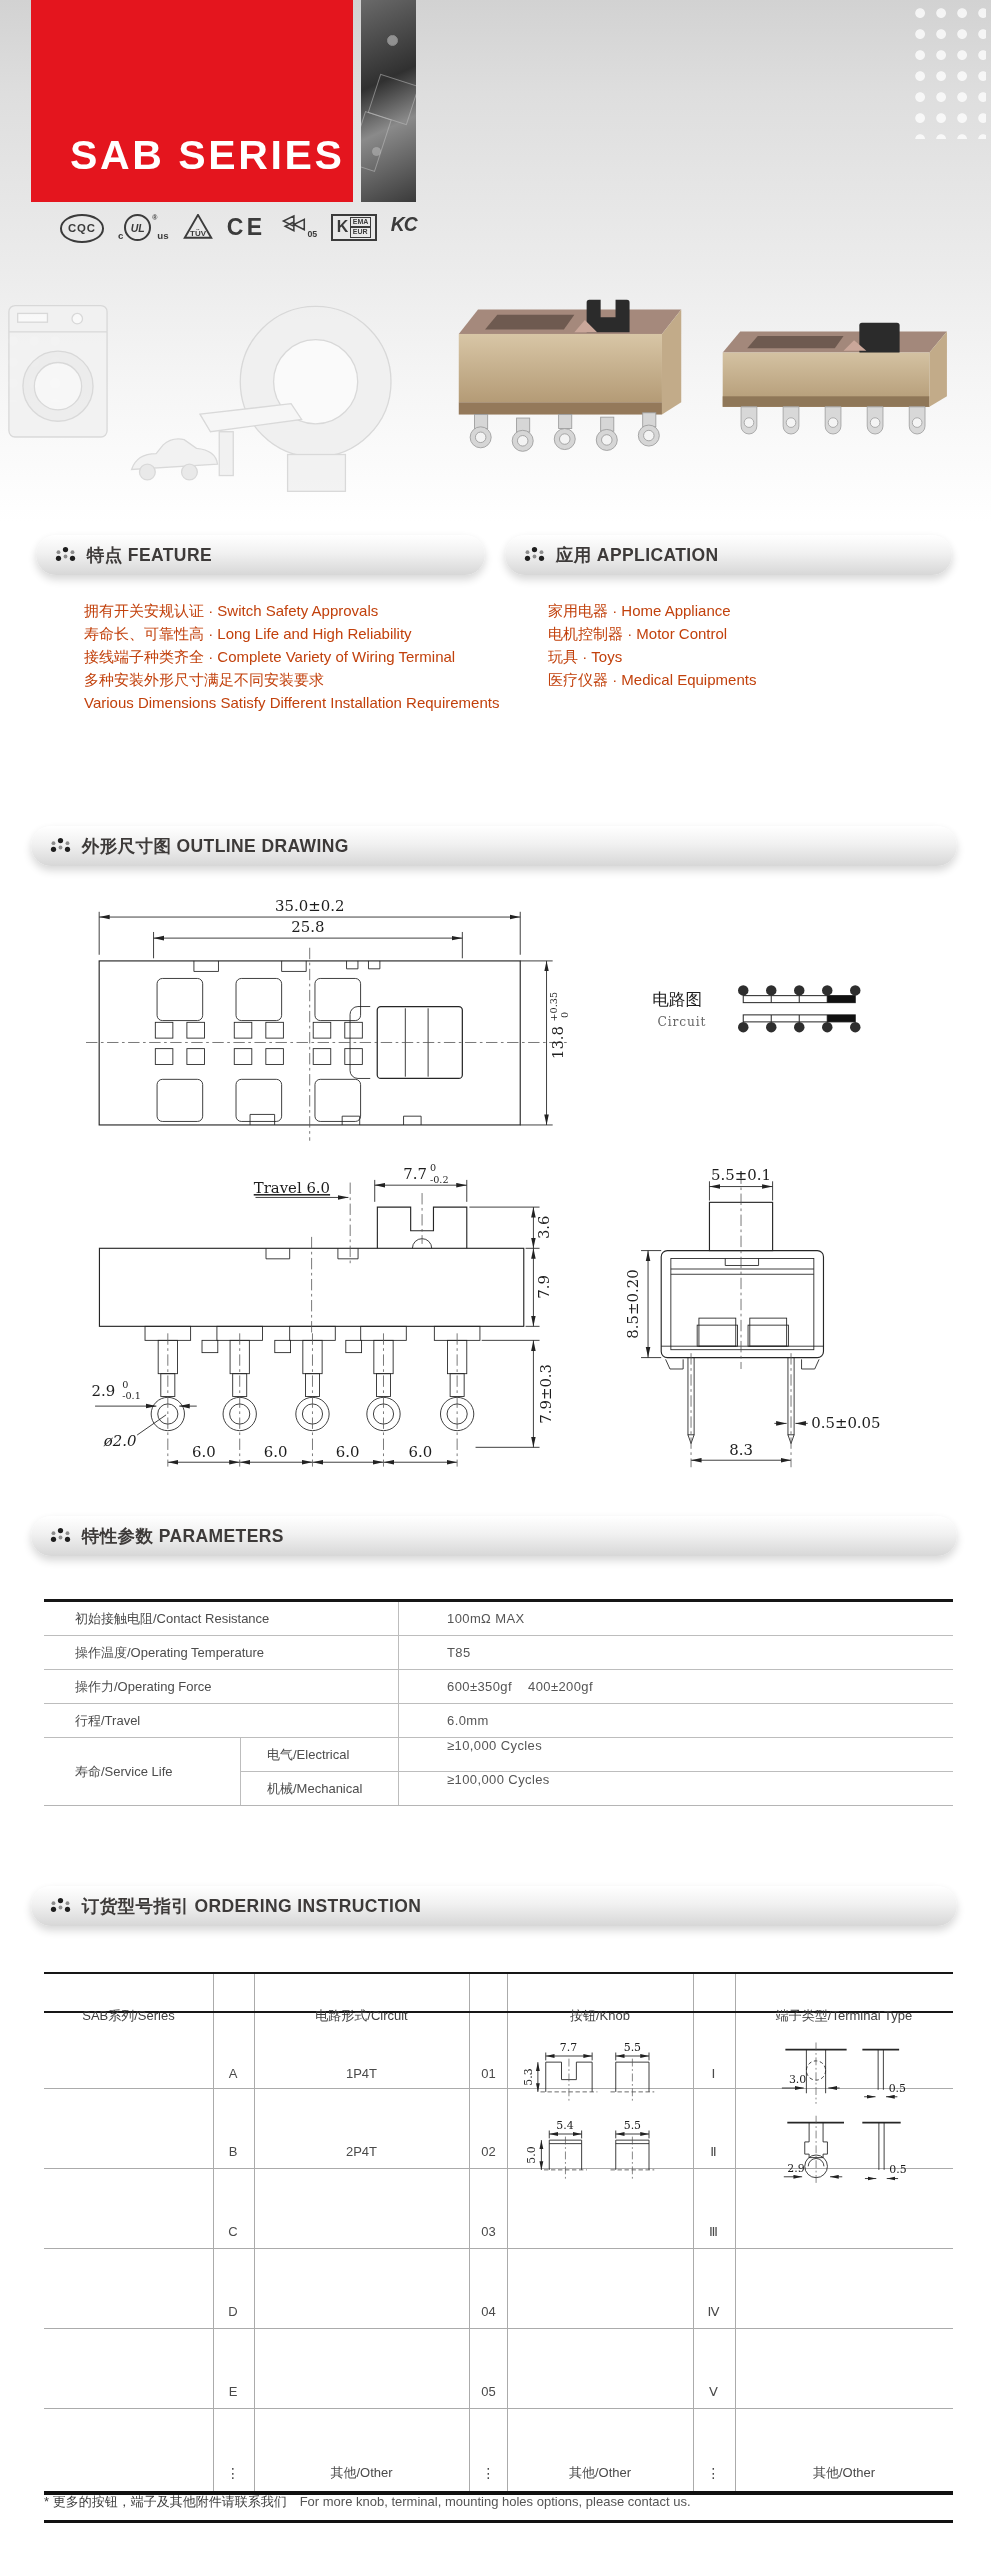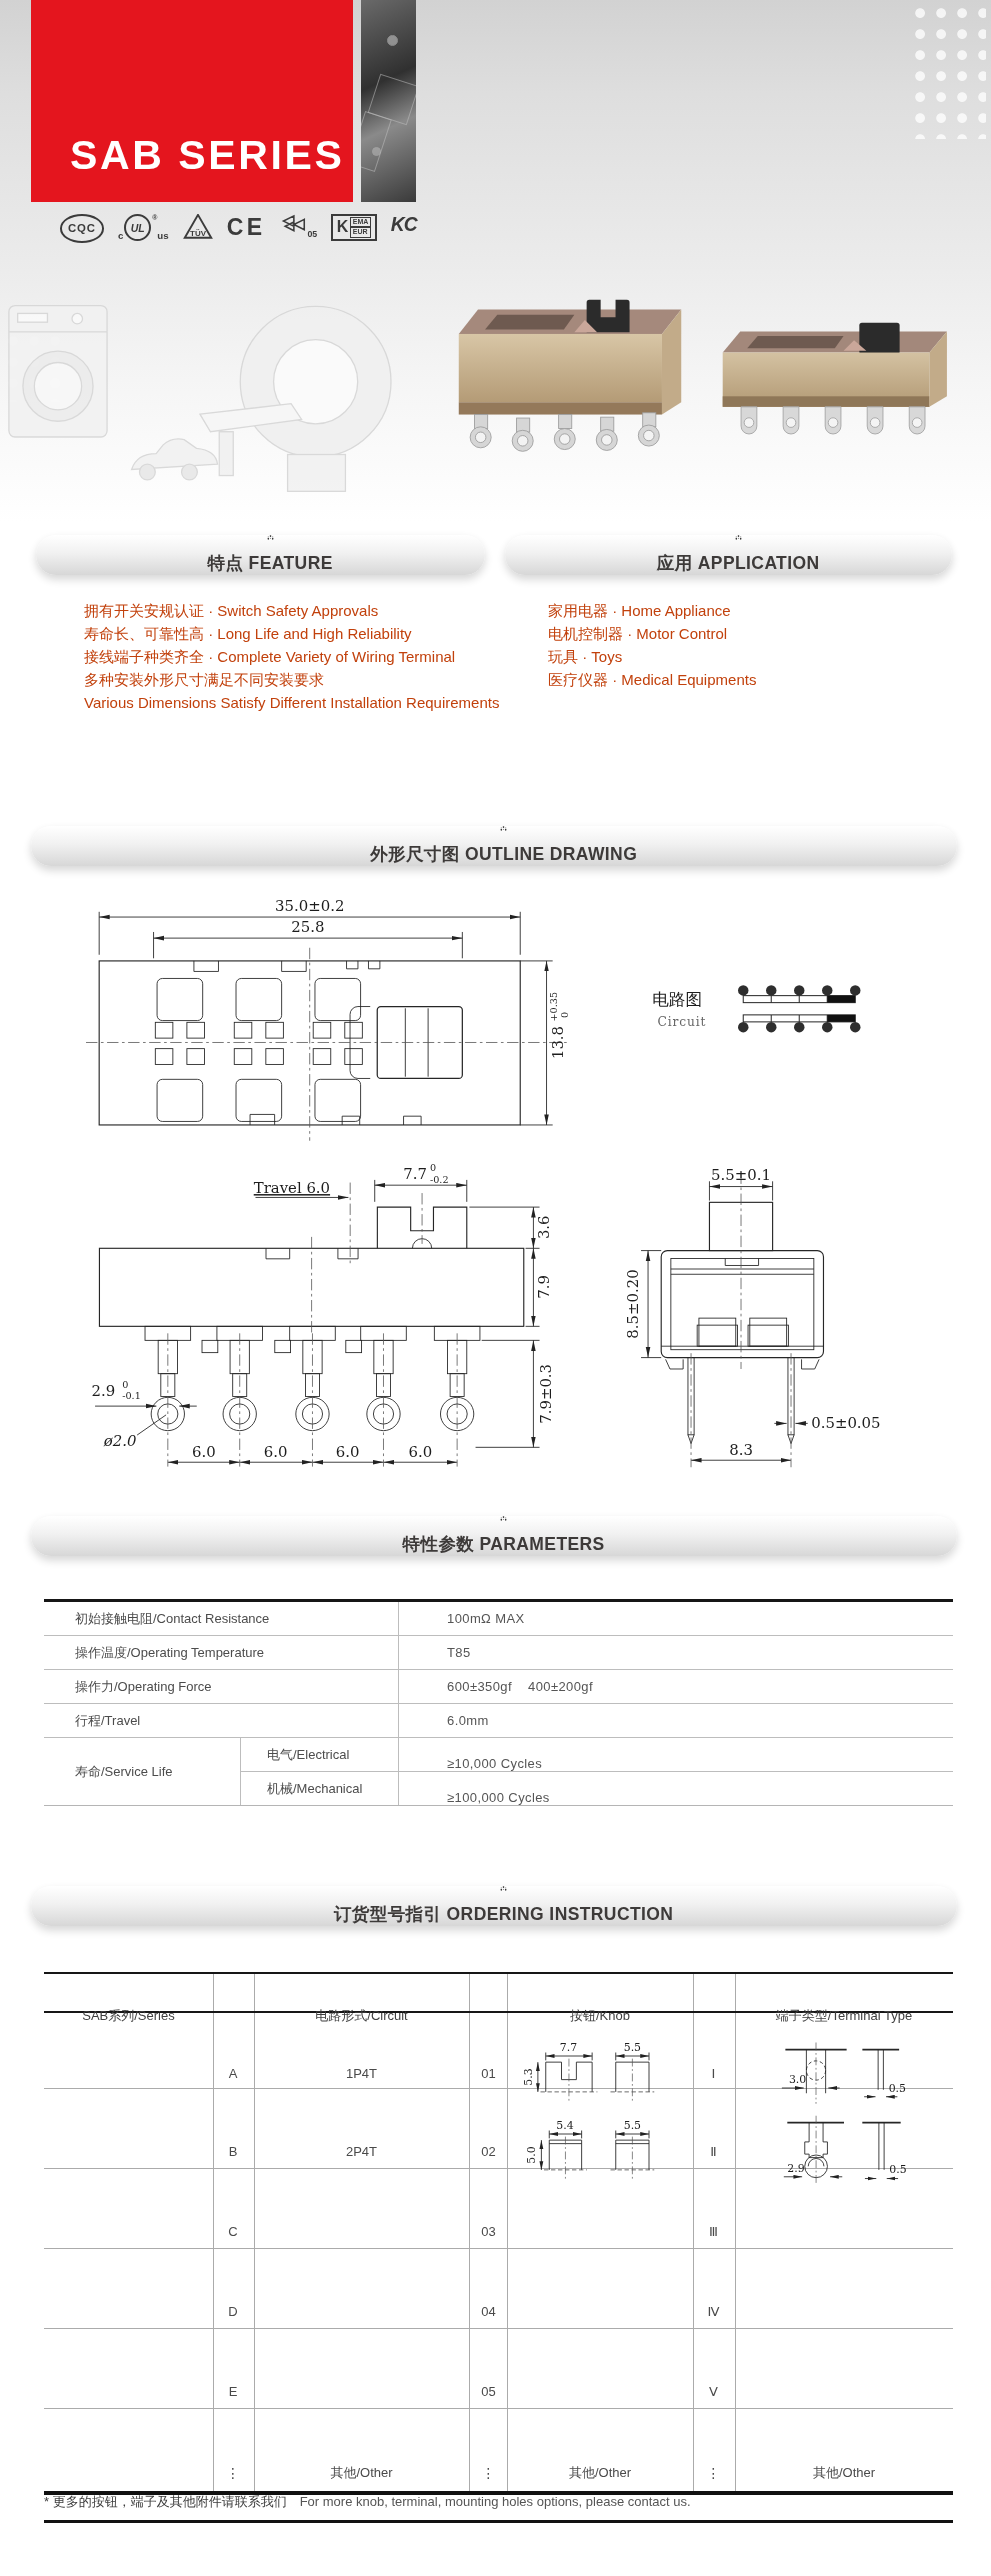--- a/index.html
+++ b/index.html
@@ -24,38 +24,38 @@
   .logo-ce{font-size:23px;font-weight:bold;letter-spacing:3.5px;}
   .logo-emark{position:relative;}
   .logo-emark .o5{font-size:8.8px;font-weight:bold;margin-left:1.8px;align-self:flex-end;}
   .logo-kema{border:2.2px solid #3b3b3b;padding:0.9px 3.5px;display:flex;align-items:center;gap:1.8px;height:21px;}
   .logo-kema .k{font-size:16px;font-weight:bold;}
   .logo-kema .col{display:flex;flex-direction:column;font-size:7px;font-weight:bold;line-height:8.8px;}
   .logo-kema .col span{border:0.9px solid #3b3b3b;padding:0 1.8px;}
   .logo-kc{font-size:19.3px;font-weight:bold;font-style:italic;letter-spacing:-0.9px;}
   
   .pill{position:absolute;height:40px;border-radius:22px;display:flex;align-items:center;gap:10.5px;padding-left:19.3px;box-sizing:border-box;
-        background:linear-gradient(180deg,#ffffff 0%,#f1f1f1 45%,#d7d7d7 100%);box-shadow:0 4.4px 8px rgba(0,0,0,.16);flex-direction:column;}
+        background:linear-gradient(180deg,#ffffff 0%,#f1f1f1 45%,#d7d7d7 100%);box-shadow:0 4.4px 8px rgba(0,0,0,.16);}
   .pill .ttl{font-size:17.5px;font-weight:bold;color:#3d3a39;letter-spacing:0.4px;}
   .list{position:absolute;font-size:15px;color:#c2410c;line-height:23px;}
   
   svg text{font-family:"DejaVu Serif","Liberation Serif",serif;fill:#1d1d1d;}
   .cadtxt{font-size:17px;} .cadsm{font-size:11px;} .cadmini{font-size:12.5px;}
   .circuit-zh{font-size:19px;font-family:"DejaVu Serif",serif;}
   .circuit-en{font-size:14px;fill:#666;letter-spacing:1px;}
   
   .ptable{position:absolute;left:44px;top:1599px;width:909px;border-top:3.5px solid #161616;border-bottom:0.9px solid #b5b5b5;}
   .prow{position:relative;height:33px;border-bottom:0.9px solid #bdbdbd;display:flex;align-items:center;font-size:13px;color:#4c4c4c;}
   .prow:last-child{border-bottom:none;}
   .pl{width:355px;box-sizing:border-box;padding-left:31px;height:100%;display:flex;align-items:center;border-right:0.9px solid #bdbdbd;}
   .pv{padding-left:48px;letter-spacing:0.4px;color:#555;}
   .service{position:relative;height:67px;display:flex;font-size:13px;}
   .sl{width:197px;box-sizing:border-box;padding-left:31px;display:flex;align-items:center;border-right:0.9px solid #bdbdbd;}
   .sr{width:712px;display:flex;flex-direction:column;}
-  .srow{height:33px;display:flex;align-items:flex-end;}
+  .srow{height:33px;display:flex;align-items:flex-start;}
   .srow+.srow{border-top:0.9px solid #bdbdbd;}
   .ssub{width:158px;box-sizing:border-box;padding-left:26px;height:100%;display:flex;align-items:center;border-right:0.9px solid #bdbdbd;}
   
   .otable{position:absolute;left:44px;top:1972px;width:909px;}
   .ohead{position:relative;height:37px;border-top:2.6px solid #161616;border-bottom:2.6px solid #161616;}
   .orow{position:relative;border-bottom:0.9px solid #ababab;}
   .orow:last-child{border-bottom:4.4px solid #111;}
   .ocell{position:absolute;top:0;height:100%;display:flex;align-items:center;justify-content:center;font-size:13px;color:#4a4a4a;margin-top:23px;}
   .ovline{position:absolute;top:0;width:0.9px;height:100%;background:#ababab;}
   .c1{left:0;width:169px}.c2{left:169px;width:40px}.c3{left:210px;width:215px}.c4{left:425px;width:39px}

